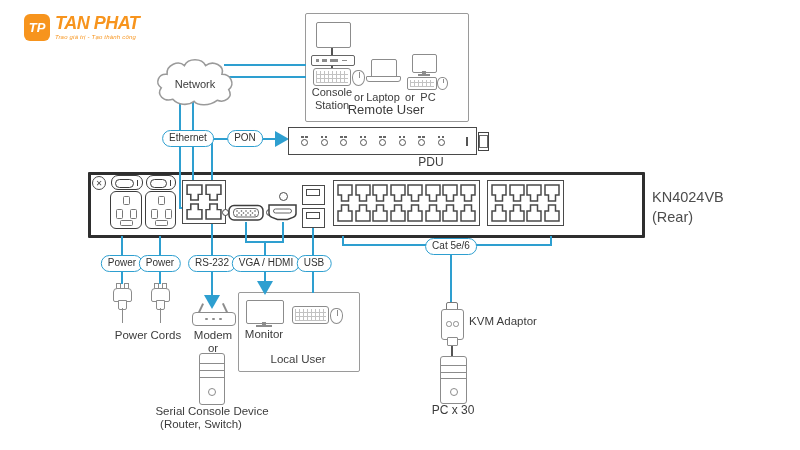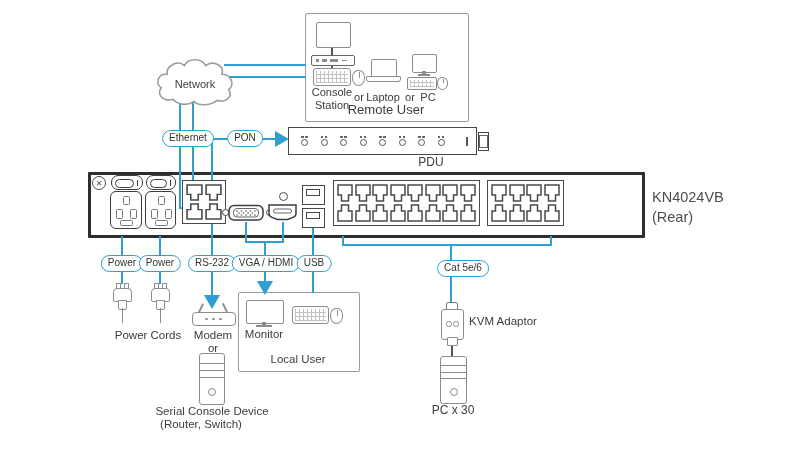--- a/index.html
+++ b/index.html
@@ -61,20 +61,27 @@
       font-weight:bold;font-style:italic;font-size:13px;display:flex;align-items:center;justify-content:center;}
   .logo-title{font-weight:bold;font-style:italic;font-size:18px;letter-spacing:-0.5px;color:var(--orange);line-height:1.1;}
   .logo-tag{font-size:6px;font-style:italic;color:var(--orange);letter-spacing:0.2px;}
   .kn-label{position:absolute;left:652px;top:188px;font-size:14.5px;line-height:1.35;color:#4d4d4d;z-index:6;}
 </style>
 </head>
 <body>
 
 <div id="stage">
 
+  <div class="logo">
+    <div class="logo-badge">TP</div>
+    <div>
+      <div class="logo-title">TAN PHAT</div>
+      <div class="logo-tag">Trao giá trị - Tạo thành công</div>
+    </div>
+  </div>
 
   <div class="bl" style="left:224px;top:64px;width:82px;height:2px;"></div>
   <div class="bl" style="left:226px;top:76px;width:80px;height:2px;"></div>
   <div class="bl" style="left:179px;top:96px;width:2px;height:113px;"></div>
   <div class="bl" style="left:179px;top:207px;width:7px;height:2px;"></div>
   <div class="bl" style="left:192px;top:96px;width:2px;height:88px;"></div>
   <div class="bl" style="left:211px;top:138px;width:2px;height:46px;"></div>
   <div class="bl" style="left:211px;top:138px;width:22px;height:2px;"></div>
   <div class="bl" style="left:260px;top:138px;width:16px;height:2px;"></div>
   <div class="arr-r" style="left:275px;top:131px;"></div>
@@ -353,21 +360,21 @@
     <div>(Rear)</div>
   </div>
 
   <div class="pill" style="left:188px;top:130px;">Ethernet</div>
   <div class="pill" style="left:245px;top:130px;">PON</div>
   <div class="pill" style="left:122px;top:255px;">Power</div>
   <div class="pill" style="left:160px;top:255px;">Power</div>
   <div class="pill" style="left:212px;top:255px;">RS-232</div>
   <div class="pill" style="left:266px;top:255px;">VGA / HDMI</div>
   <div class="pill" style="left:314px;top:255px;">USB</div>
-  <div class="pill" style="left:451px;top:260px;margin-left:12px;">Cat 5e/6</div>
+  <div class="pill" style="left:451px;top:238px;">Cat 5e/6</div>
 
   <div class="gicon" style="left:116px;top:283px;width:3px;height:6px;"></div>
   <div class="gicon" style="left:124px;top:283px;width:3px;height:6px;"></div>
   <div class="gicon" style="left:113px;top:288px;width:17px;height:12px;border-radius:4px 4px 2px 2px;"></div>
   <div class="gicon" style="left:118px;top:300px;width:7px;height:8px;border-radius:0 0 2px 2px;"></div>
   <div class="bar3" style="left:121.5px;top:308px;width:1.5px;height:15px;"></div>
   <div class="gicon" style="left:154px;top:283px;width:3px;height:6px;"></div>
   <div class="gicon" style="left:162px;top:283px;width:3px;height:6px;"></div>
   <div class="gicon" style="left:151px;top:288px;width:17px;height:12px;border-radius:4px 4px 2px 2px;"></div>
   <div class="gicon" style="left:156px;top:300px;width:7px;height:8px;border-radius:0 0 2px 2px;"></div>

